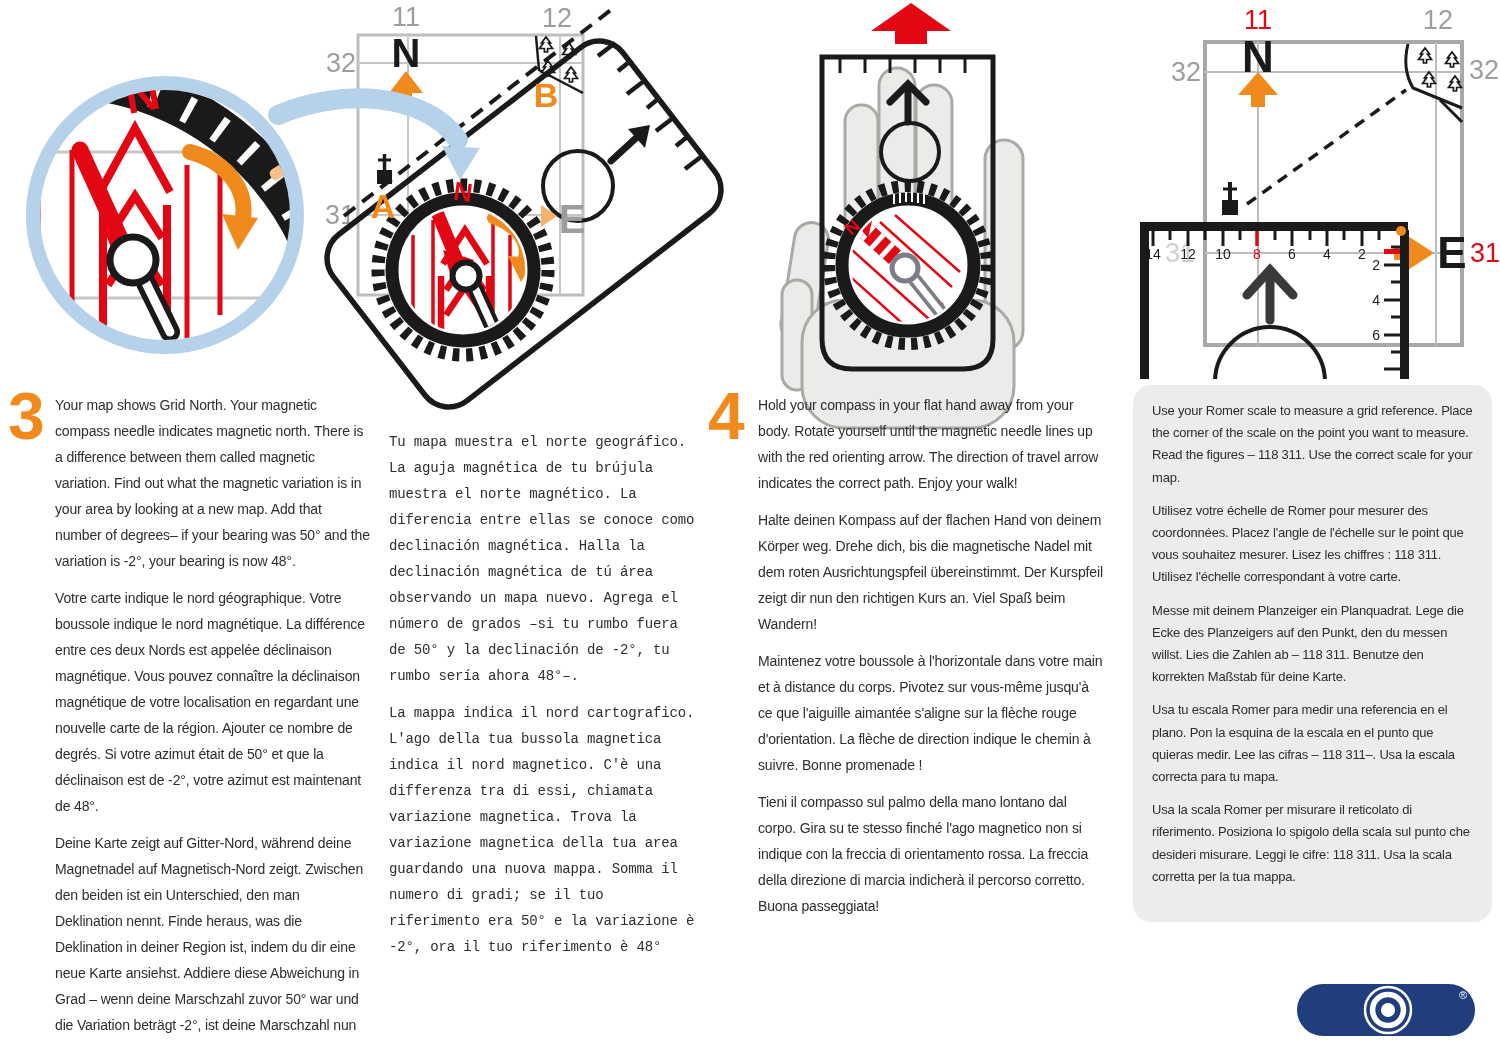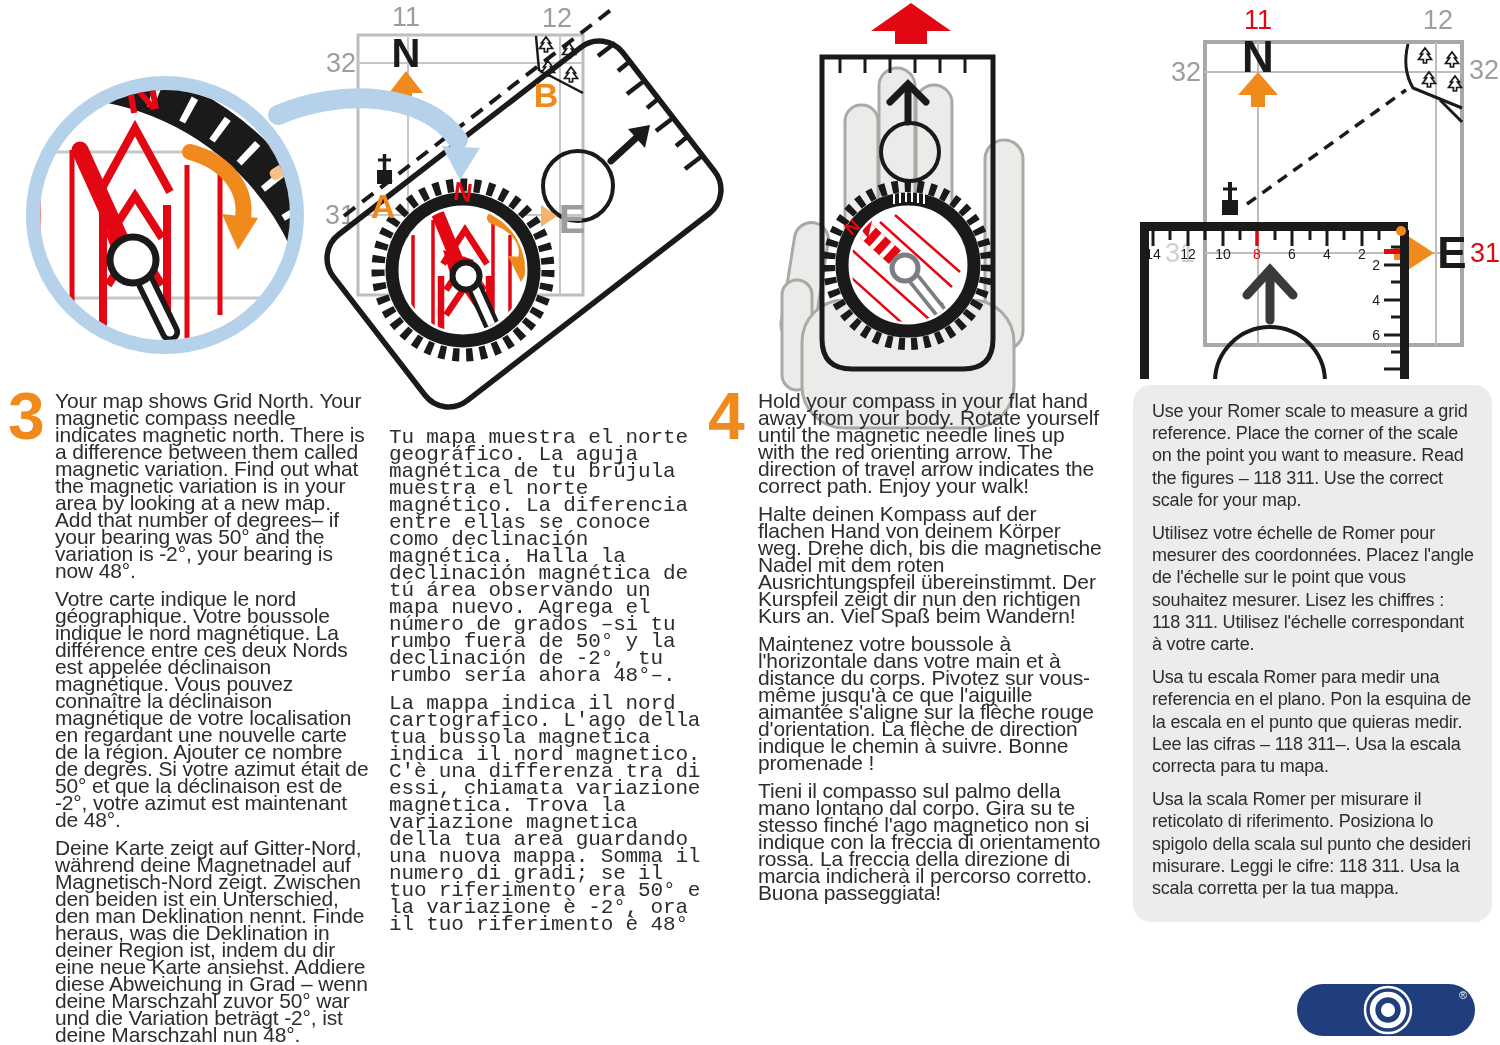--- a/index.html
+++ b/index.html
@@ -1,24 +1,24 @@
 <!DOCTYPE html>
 <html><head>
 <meta charset="utf-8">
 <style>
   html,body{margin:0;padding:0;background:#fff;}
   .canvas{position:relative;width:1500px;height:1045px;background:#ffffff;overflow:hidden;
           font-family:"Liberation Sans",sans-serif;color:#2e2d2c;}
   .illus{position:absolute;left:0;top:0;pointer-events:none;}
   .step-num{position:absolute;font-size:66px;font-weight:bold;color:#f18a1d;line-height:1;}
   .col{position:absolute;}
-  .col p{margin:0 0 11px 0;font-size:21px;line-height:17px;letter-spacing:-0.15px;}
+  .col p{margin:0 0 11px 0;font-size:14px;line-height:26px;letter-spacing:-0.15px;}
   .romer-box{position:absolute;left:1133px;top:385px;width:359px;height:537px;
              background:#ececec;border-radius:18px;box-sizing:border-box;padding:15px 18px 10px 19px;}
-  .romer-box p{margin:0 0 11px 0;font-size:18px;line-height:22.2px;letter-spacing:-0.2px;}
+  .romer-box p{margin:0 0 11px 0;font-size:13px;line-height:22.2px;letter-spacing:-0.2px;}
   .logo{position:absolute;left:1297px;top:984px;width:178px;height:52px;background:#203d7d;
         border-radius:26px;display:flex;align-items:center;flex-direction:column;}
   .logo .rings{margin-left:3px;flex:0 0 auto;}
   .logo .brand{color:#ffffff;font-weight:bold;font-size:30px;letter-spacing:-0.8px;margin-left:6px;}
   .logo .reg{position:absolute;right:8px;top:5px;color:#ffffff;font-size:11px;}
   svg text{font-family:"Liberation Sans",sans-serif;}
 </style>
 </head>
 <body>
 
@@ -353,20 +353,21 @@
 <div class="col" style="left:758px;top:392px;width:347px;">
   <p>Hold your compass in your flat hand away from your body. Rotate yourself until the magnetic needle lines up with the red orienting arrow. The direction of travel arrow indicates the correct path. Enjoy your walk!</p>
   <p>Halte deinen Kompass auf der flachen Hand von deinem Körper weg. Drehe dich, bis die magnetische Nadel  mit dem roten Ausrichtungspfeil übereinstimmt. Der Kurspfeil zeigt dir nun den richtigen Kurs an. Viel Spaß beim Wandern!</p>
   <p>Maintenez votre boussole à l'horizontale dans votre main et à distance du corps. Pivotez sur vous-même jusqu'à ce que l'aiguille aimantée s'aligne sur la flèche rouge d'orientation. La flèche de direction indique le chemin à suivre. Bonne promenade !</p>
   <p>Tieni il compasso sul palmo della mano lontano dal corpo. Gira su te stesso finché l'ago magnetico non si indique con la freccia di orientamento rossa. La freccia della direzione di marcia indicherà il percorso corretto. Buona passeggiata!</p>
 </div>
 
 <div class="romer-box">
   <p>Use your Romer scale to measure a grid reference. Place the corner of the scale on the point you want to measure. Read the figures – 118 311. Use the correct scale for your map.</p>
   <p>Utilisez votre échelle de Romer pour mesurer des coordonnées. Placez l'angle de l'échelle sur le point que vous souhaitez mesurer. Lisez les chiffres : 118 311. Utilisez l'échelle correspondant à votre carte.</p>
+  <p>Messe mit deinem Planzeiger ein Planquadrat. Lege die Ecke des Planzeigers auf den Punkt, den du messen willst. Lies die Zahlen ab  – 118 311. Benutze den korrekten Maßstab für deine Karte.</p>
   <p>Usa tu escala Romer para medir una referencia en el plano. Pon la esquina de la escala en el punto que quieras medir. Lee las cifras – 118 311–. Usa la escala correcta para tu mapa.</p>
   <p>Usa la scala Romer per misurare il reticolato di riferimento. Posiziona lo spigolo della scala sul punto che desideri misurare. Leggi le cifre: 118 311. Usa la scala corretta per la tua mappa.</p>
 </div>
 
 <div class="logo">
   <svg class="rings" width="52" height="52" viewBox="0 0 52 52">
     <circle cx="26" cy="26" r="23" fill="none" stroke="#ffffff" stroke-width="2.5"></circle>
     <circle cx="26" cy="26" r="15.5" fill="none" stroke="#ffffff" stroke-width="5.5"></circle>
     <circle cx="26" cy="26" r="7" fill="#ffffff"></circle>
   </svg>

